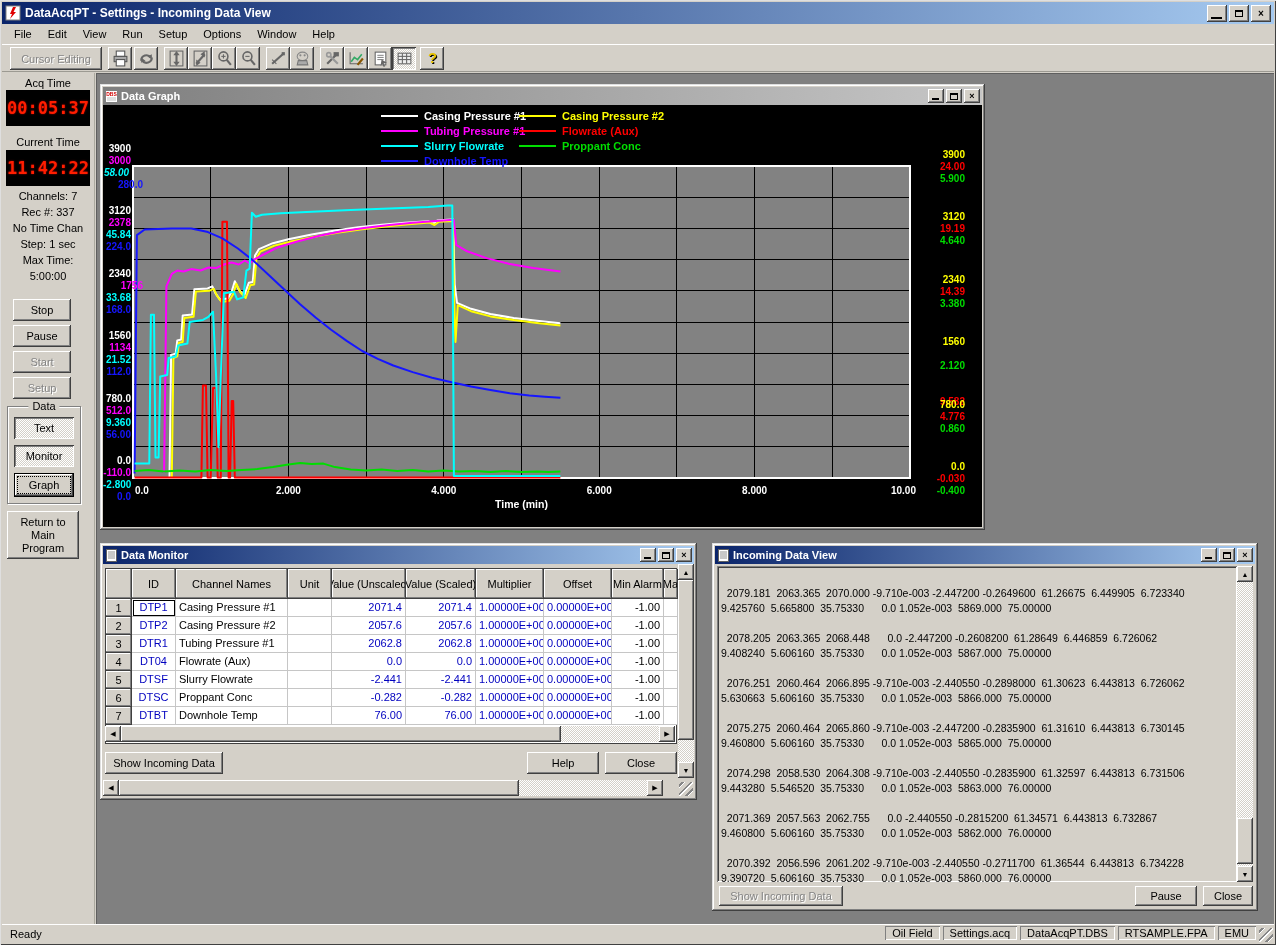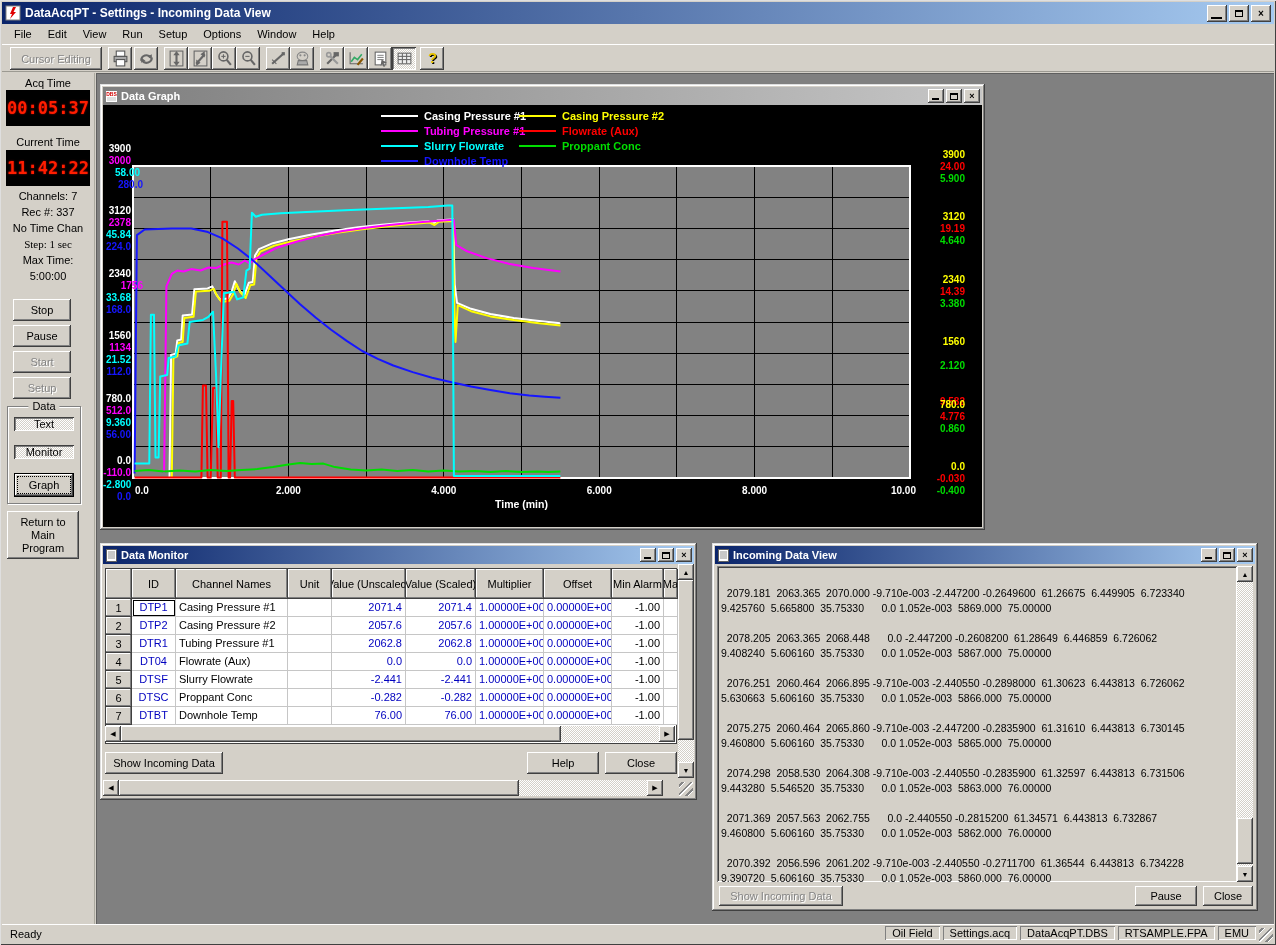--- a/index.html
+++ b/index.html
@@ -37,21 +37,21 @@
   #sidebar{position:absolute;left:2px;top:73px;width:93px;bottom:21px;background:#d4d0c8;border-right:1px solid #aba99f}
   .side-label{position:absolute;width:100%;text-align:center;font-size:11px}
   .led{position:absolute;left:4px;width:84px;height:36px;background:#000;color:#ff1republic500;
        display:flex;align-items:center;justify-content:center}
   .led span{font-family:"DejaVu Sans Mono",monospace;font-weight:bold;font-size:17px;color:#ff1e00;text-shadow:0 0 2px #a00}
   .side-info{position:absolute;width:100%;text-align:center;font-size:11px}
   .side-btn{position:absolute;left:11px;width:58px;height:22px}
   .group{position:absolute;left:5px;top:333px;width:74px;height:98px;border:1px solid #808080;
        box-shadow:1px 1px 0 #fff, inset 1px 1px 0 #fff}
   .group-label{position:absolute;top:-7px;left:50%;transform:translateX(-50%);background:#d4d0c8;padding:0 4px}
-  .gbtn{position:absolute;left:6px;width:60px;height:14px}
+  .gbtn{position:absolute;left:6px;width:60px;height:22px}
   .gbtn.focusd{border:1px solid #000;outline:1px dotted #000;outline-offset:-4px}
   .return-btn{position:absolute;left:5px;top:438px;width:72px;height:48px;text-align:center;line-height:13px;padding:2px}
   
   #mdi{position:absolute;left:96px;top:73px;right:2px;bottom:21px;background:#808080;box-shadow:inset 1px 1px 0 #5f5f5f}
   .win{position:absolute;background:#d4d0c8;padding:3px;
        box-shadow:inset -1px -1px 0 #404040, inset 1px 1px 0 #dfdfdf, inset -2px -2px 0 #808080, inset 2px 2px 0 #fff}
   .tb{height:18px;display:flex;align-items:center;gap:3px;padding:0 2px;color:#fff;font-weight:bold;font-size:11px;overflow:hidden}
   .tb.active{background:linear-gradient(to right,#0a246a,#a6caf0)}
   .tb.inactive{background:linear-gradient(to right,#7f7f7f,#c6c6c6)}
   .tb .capbtns{gap:2px}
@@ -237,21 +237,21 @@
         <span>00:05:37</span>
       </div>
     <div class="side-label" style="top:63px">Current Time</div>
     <div class="led" style="top:77px">
         <span>11:42:22</span>
       </div>
     <div id="side-info">
         <div class="side-info" style="top: 117px;">Channels: 7</div>
         <div class="side-info" style="top: 133px;">Rec #: 337</div>
         <div class="side-info" style="top: 149px;">No Time Chan</div>
-        <div class="side-info" style="top: 165px; font-family: Liberation Serif, serif;">Step: 1 sec</div>
+        <div class="side-info" style="top: 165px;">Step: 1 sec</div>
         <div class="side-info" style="top: 181px;">Max Time:</div>
         <div class="side-info" style="top: 197px;">5:00:00</div>
       </div>
     <div class="btn side-btn" style="top:226px">Stop</div>
     <div class="btn side-btn" style="top:252px">Pause</div>
     <div class="btn side-btn dis" style="top:278px">Start</div>
     <div class="btn side-btn dis" style="top:304px">Setup</div>
     <div class="group">
       <span class="group-label">Data</span>
       <div class="btn gbtn pressed" style="top:10px">Text</div>
@@ -348,21 +348,21 @@
             <span>Flowrate (Aux)</span>
           </div>
           <div class="lg-row" style="left: 416px; top: 34px; color: rgb(0, 221, 0);">
             <span class="lg-line" style="background: rgb(0, 221, 0);"></span>
             <span>Proppant Conc</span>
           </div>
         </div>
       <div id="axis-left">
           <div class="ax" style="left: 0px; width: 28px; text-align: right; top: 38px; color: rgb(255, 255, 255);">3900</div>
           <div class="ax" style="left: 0px; width: 28px; text-align: right; top: 50px; color: rgb(255, 0, 255);">3000</div>
-          <div class="ax" style="left: 12px; width: 19px; text-align: right; top: 62px; color: rgb(0, 255, 255);">58.00</div>
+          <div class="ax" style="left: 1px; width: 19px; text-align: right; top: 62px; color: rgb(0, 255, 255); font-style: italic;">58.00</div>
           <div class="ax" style="left: 12px; width: 28px; text-align: right; top: 74px; color: rgb(22, 22, 255);">280.0</div>
           <div class="ax" style="left: 0px; width: 28px; text-align: right; top: 100.4px; color: rgb(255, 255, 255);">3120</div>
           <div class="ax" style="left: 0px; width: 28px; text-align: right; top: 112.4px; color: rgb(255, 0, 255);">2378</div>
           <div class="ax" style="left: 0px; width: 28px; text-align: right; top: 124.4px; color: rgb(0, 255, 255);">45.84</div>
           <div class="ax" style="left: 0px; width: 28px; text-align: right; top: 136.4px; color: rgb(22, 22, 255);">224.0</div>
           <div class="ax" style="left: 0px; width: 28px; text-align: right; top: 162.8px; color: rgb(255, 255, 255);">2340</div>
           <div class="ax" style="left: 0px; width: 40px; text-align: right; top: 174.8px; color: rgb(255, 0, 255);">1756</div>
           <div class="ax" style="left: 0px; width: 28px; text-align: right; top: 186.8px; color: rgb(0, 255, 255);">33.68</div>
           <div class="ax" style="left: 0px; width: 28px; text-align: right; top: 198.8px; color: rgb(22, 22, 255);">168.0</div>
           <div class="ax" style="left: 0px; width: 28px; text-align: right; top: 225.2px; color: rgb(255, 255, 255);">1560</div>

